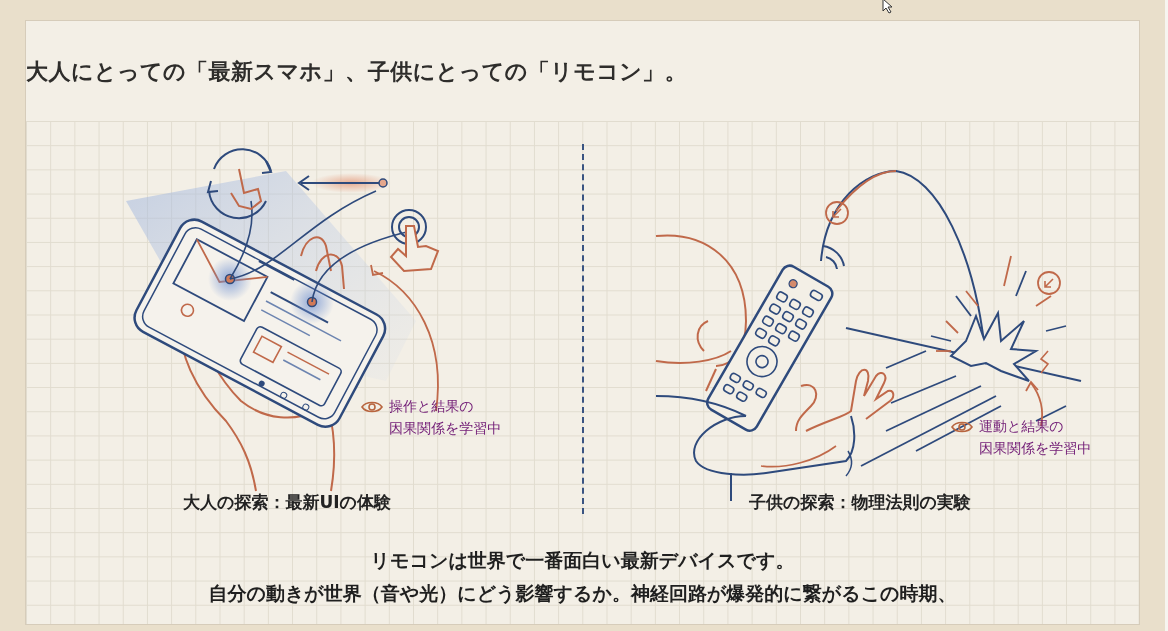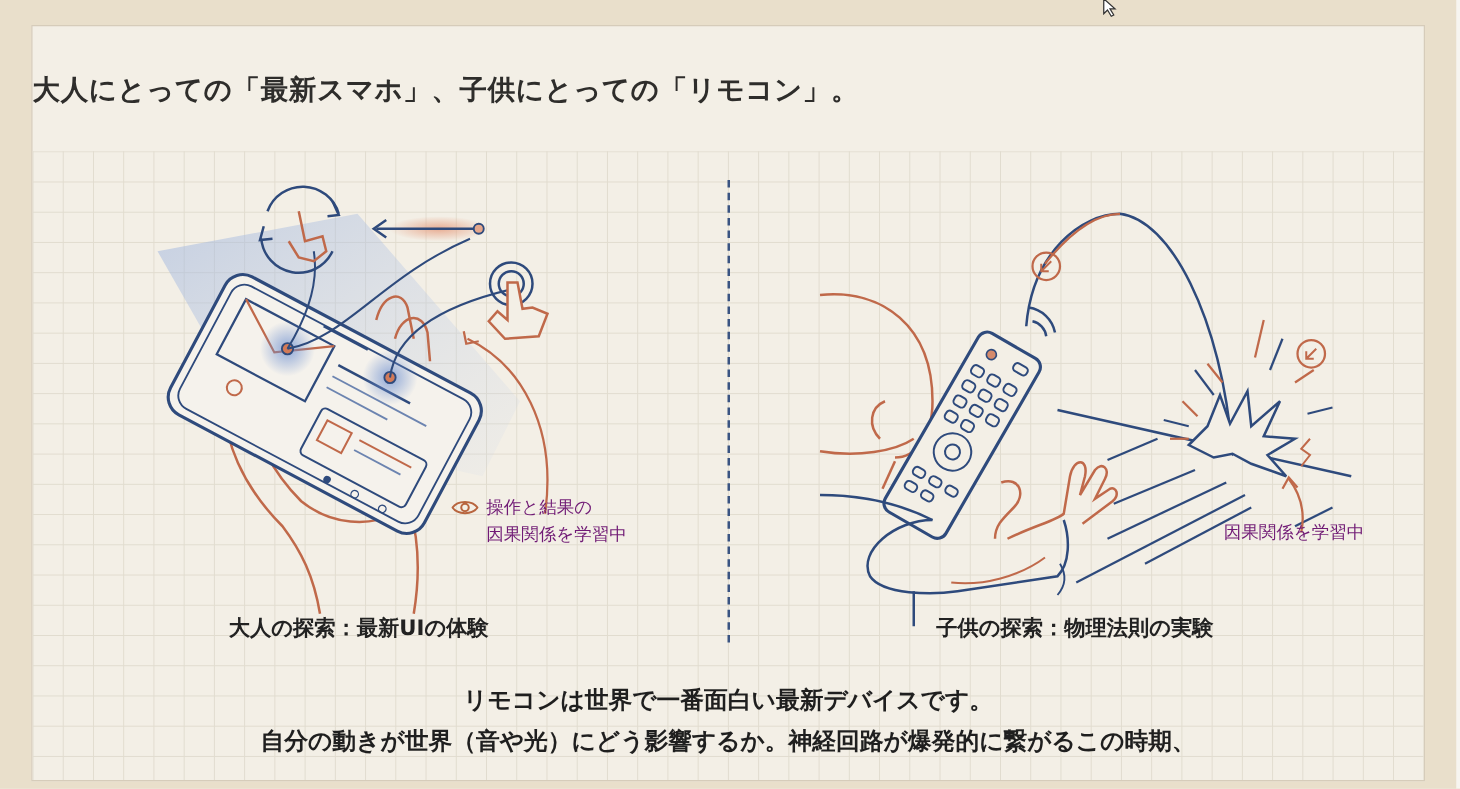--- a/index.html
+++ b/index.html
@@ -218,20 +218,26 @@
     <div>
       <svg class="eye" width="22" height="14" viewBox="0 0 22 14">
         <path d="M1,7 C5,1 17,1 21,7 C17,13 5,13 1,7 Z" fill="none" stroke="#b8653f" stroke-width="1.6"></path>
         <circle cx="11" cy="7" r="3" fill="none" stroke="#b8653f" stroke-width="1.6"></circle>
       </svg><span>操作と結果の</span>
     </div>
     <div style="padding-left:28px;">因果関係を学習中</div>
   </div>
 
   <div class="note" style="left:925px; top:394px;">
+    <div>
+      <svg class="eye" width="22" height="14" viewBox="0 0 22 14">
+        <path d="M1,7 C5,1 17,1 21,7 C17,13 5,13 1,7 Z" fill="none" stroke="#b8653f" stroke-width="1.6"></path>
+        <circle cx="11" cy="7" r="3" fill="none" stroke="#b8653f" stroke-width="1.6"></circle>
+      </svg><span>運動と結果の</span>
+    </div>
     <div style="padding-left:28px;">因果関係を学習中</div>
   </div>
 
   <div class="caption" style="left:157px;">大人の探索：最新UIの体験</div>
   <div class="caption" style="left:723px;">子供の探索：物理法則の実験</div>
 
   <div class="bottom-text">
     <div>リモコンは世界で一番面白い最新デバイスです。</div>
     <div>自分の動きが世界（音や光）にどう影響するか。神経回路が爆発的に繋がるこの時期、</div>
   </div>

